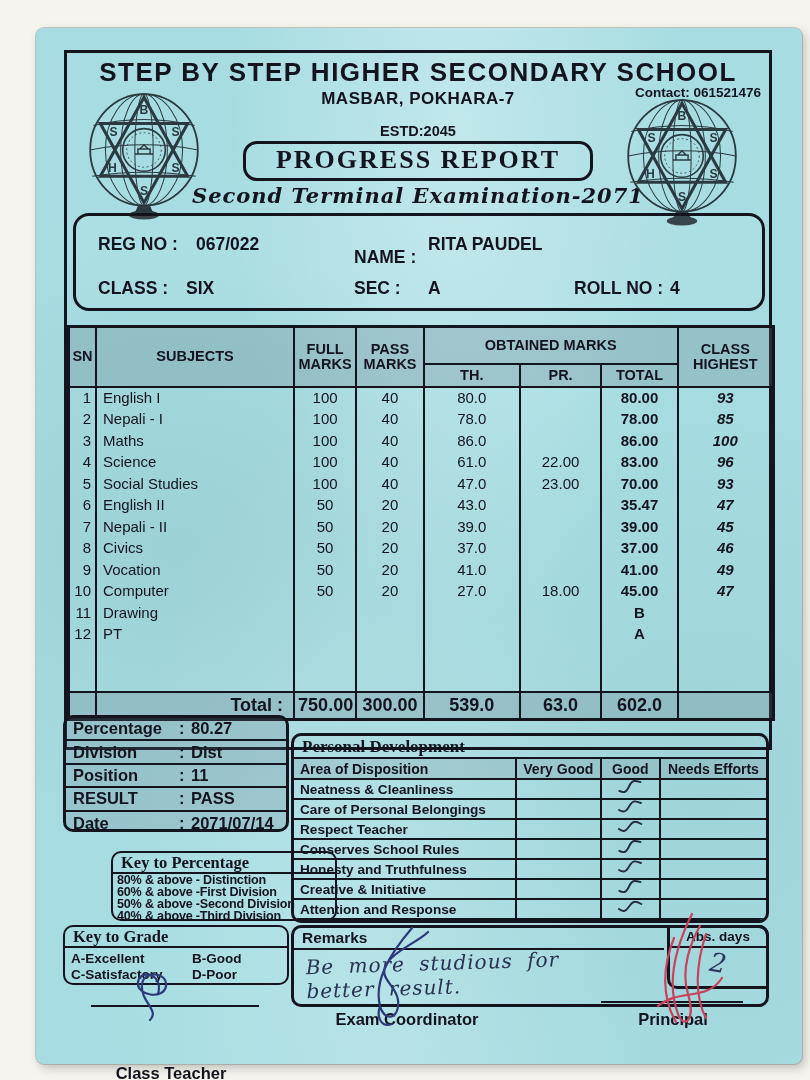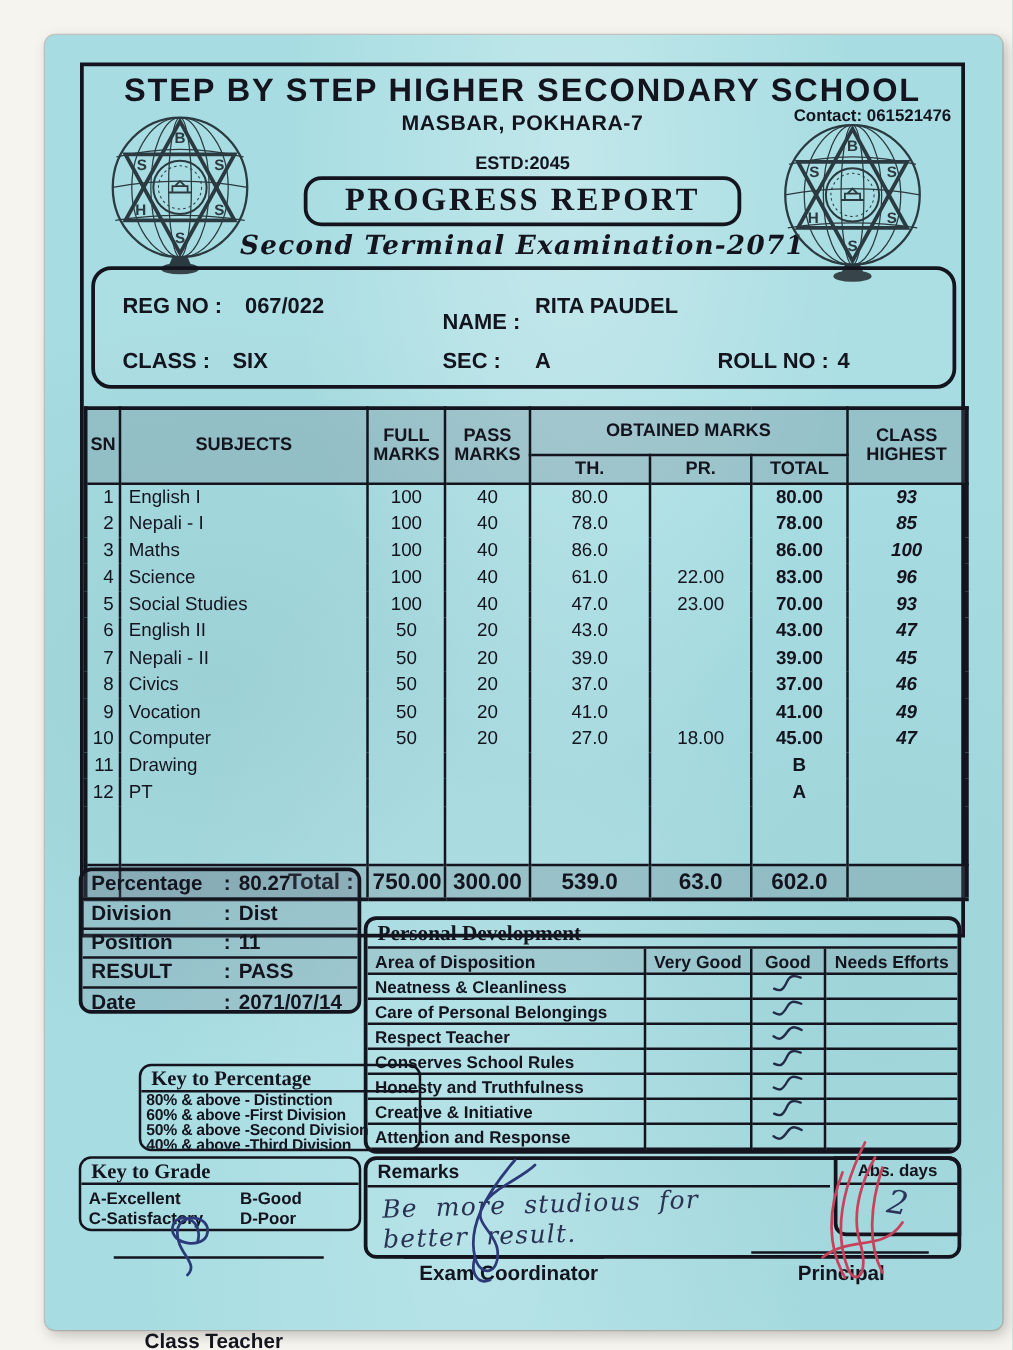--- a/index.html
+++ b/index.html
@@ -64,21 +64,21 @@
   table.marks .c-sub { text-align:left; padding-left:6px; }
   table.marks .c-num { text-align:center; }
   table.marks .c-tot { text-align:center; font-weight:800; }
   table.marks .c-hi  { text-align:center; font-style:italic; font-weight:600; }
   table.marks tr.spacer td { height:46px; }
   table.marks tr.total-row td { border-top:2.5px solid #14141f; border-bottom:3px solid #14141f;
     background:rgba(100,115,130,0.26); font-weight:700; height:27px; font-size:18px; }
   table.marks tr.total-row .t-label { text-align:right; padding-right:10px; }
 
   
-  .summary-box { position:absolute; left:-4px; top:641px; width:226px; height:117px;
+  .summary-box { position:absolute; left:-4px; top:662px; width:226px; height:117px;
     border:3px solid #14141f; border-radius:10px; overflow:hidden; }
   .sum-row { display:flex; align-items:center; height:23.4px; border-bottom:2.5px solid #14141f;
     background:rgba(100,115,130,0.22); padding:0 0 0 7px; }
   .sum-row:last-child { border-bottom:none; }
   .sum-label { width:106px; font-size:16.5px; font-weight:800; }
   .sum-colon { width:12px; font-size:16.5px; font-weight:800; }
   .sum-val { flex:1; font-size:16.5px; font-weight:800; }
 
   .key-box { position:absolute; left:-4px; border:2.5px solid #14141f; border-radius:10px;
     overflow:hidden; }
@@ -272,21 +272,21 @@
                 <td class="c-tot">70.00</td>
                 <td class="c-hi">93</td>
               </tr>
               <tr>
                 <td class="c-sn">6</td>
                 <td class="c-sub">English II</td>
                 <td class="c-num">50</td>
                 <td class="c-num">20</td>
                 <td class="c-num">43.0</td>
                 <td class="c-num"></td>
-                <td class="c-tot">43.00</td>
+                <td class="c-tot">35.47</td>
                 <td class="c-hi">47</td>
               </tr>
               <tr>
                 <td class="c-sn">7</td>
                 <td class="c-sub">Nepali - II</td>
                 <td class="c-num">50</td>
                 <td class="c-num">20</td>
                 <td class="c-num">39.0</td>
                 <td class="c-num"></td>
                 <td class="c-tot">39.00</td>

